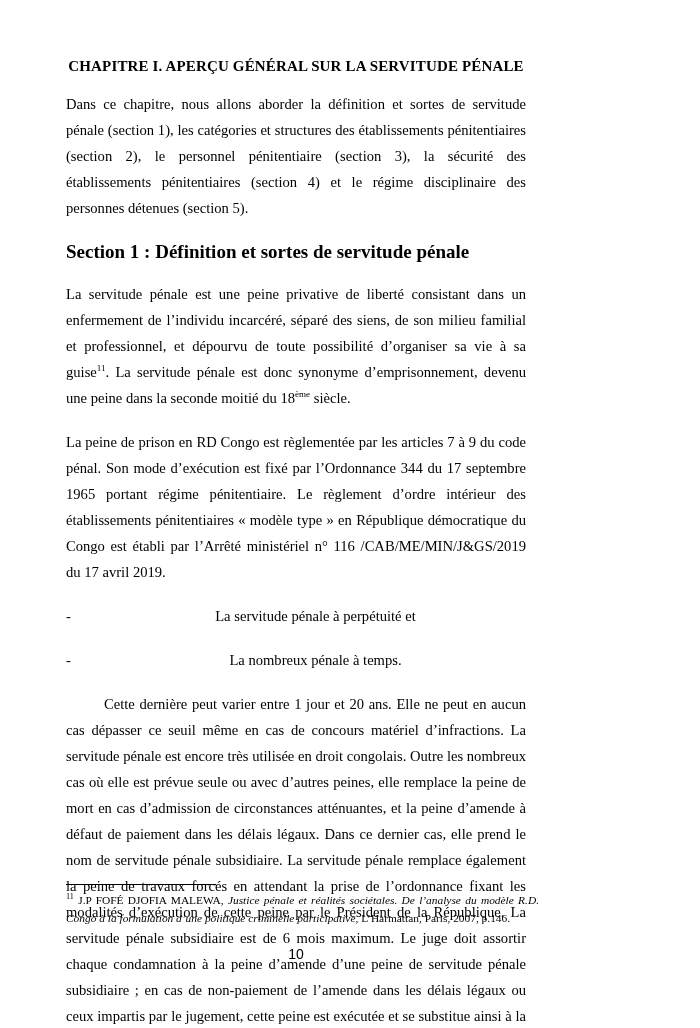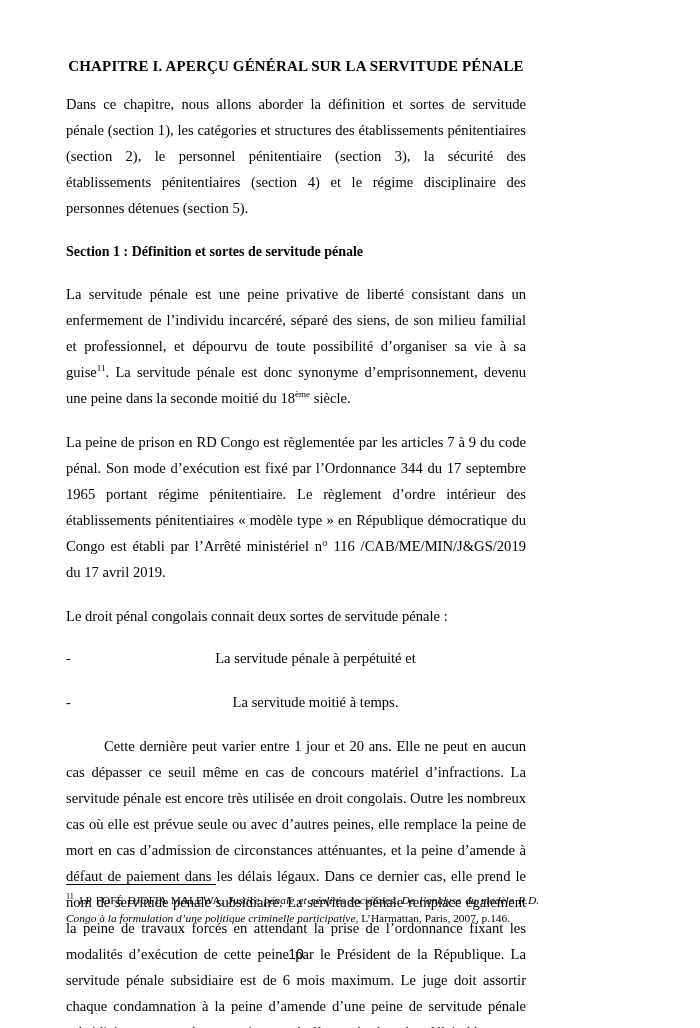--- a/index.html
+++ b/index.html
@@ -44,21 +44,21 @@
     hyphens: none;
   }
   p.para.indented {
     text-indent: 38px;
   }
   p.para.tight {
     margin-bottom: 16px;
   }
   h2.section-heading {
     margin: 0 0 16px 0;
-    font-size: 14px;
+    font-size: 19px;
     font-weight: bold;
     line-height: 26px;
     text-align: left;
   }
   .list-block {
     margin: 0 0 16px 0;
   }
   .list-item {
     display: flex;
     font-size: 14.6px;
@@ -125,30 +125,29 @@
   <div class="body-block">
 
     <p class="para">Dans ce chapitre, nous allons aborder la définition et sortes de servitude pénale (section 1), les catégories et structures des établissements pénitentiaires (section 2), le personnel pénitentiaire (section 3), la sécurité des établissements pénitentiaires (section 4) et le régime disciplinaire des personnes détenues (section 5).</p>
 
     <h2 class="section-heading">Section 1 : Définition et sortes de servitude pénale</h2>
 
     <p class="para"><span>La servitude pénale est une peine privative de liberté consistant dans un enfermement de l’individu incarcéré, séparé des siens, de son milieu familial et professionnel, et dépourvu de toute possibilité d’organiser sa vie à sa guise</span><sup>11</sup><span>. La servitude pénale est donc synonyme d’emprisonnement, devenu une peine dans la seconde moitié du 18</span><sup>ème</sup><span> siècle.</span></p>
 
     <p class="para">La peine de prison en RD Congo est règlementée par les articles 7 à 9 du code pénal. Son mode d’exécution est fixé par l’Ordonnance 344 du 17 septembre 1965 portant régime pénitentiaire. Le règlement d’ordre intérieur des établissements pénitentiaires « modèle type » en République démocratique du Congo est établi par l’Arrêté ministériel n° 116 /CAB/ME/MIN/J&amp;GS/2019 du 17 avril 2019.</p>
 
-    <p class="para tight">Le droit pénal congolais connait deux sortes de servitude pénale :</p>
 
     <div class="list-block">
       <div class="list-item">
         <span class="list-marker">-</span>
         <span class="list-text">La servitude pénale à perpétuité et</span>
       </div>
       <div class="list-item">
         <span class="list-marker">-</span>
-        <span class="list-text">La servitude moitié à temps.</span>
+        <span class="list-text">La nombreux pénale à temps.</span>
       </div>
     </div>
 
     <p class="para indented">Cette dernière peut varier entre 1 jour et 20 ans. Elle ne peut en aucun cas dépasser ce seuil même en cas de concours matériel d’infractions. La servitude pénale est encore très utilisée en droit congolais. Outre les nombreux cas où elle est prévue seule ou avec d’autres peines, elle remplace la peine de mort en cas d’admission de circonstances atténuantes, et la peine d’amende à défaut de paiement dans les délais légaux. Dans ce dernier cas, elle prend le nom de servitude pénale subsidiaire. La servitude pénale remplace également la peine de travaux forcés en attendant la prise de l’ordonnance fixant les modalités d’exécution de cette peine par le Président de la République. La servitude pénale subsidiaire est de 6 mois maximum. Le juge doit assortir chaque condamnation à la peine d’amende d’une peine de servitude pénale subsidiaire ; en cas de non-paiement de l’amende dans les délais légaux ou ceux impartis par le jugement, cette peine est exécutée et se substitue ainsi à la peine d’amende. En toute logique,</p>
 
   </div>
 
   <div class="footnote-area">
     <div class="footnote-rule"></div>
     <p class="footnote"><span class="fn-marker">11</span><span> J.P FOFÉ DJOFIA MALEWA, </span><i>Justice pénale et réalités sociétales. De l’analyse du modèle R.D. Congo à la formulation d’une politique criminelle participative</i><span>, L’Harmattan, Paris, 2007, p.146.</span></p>

